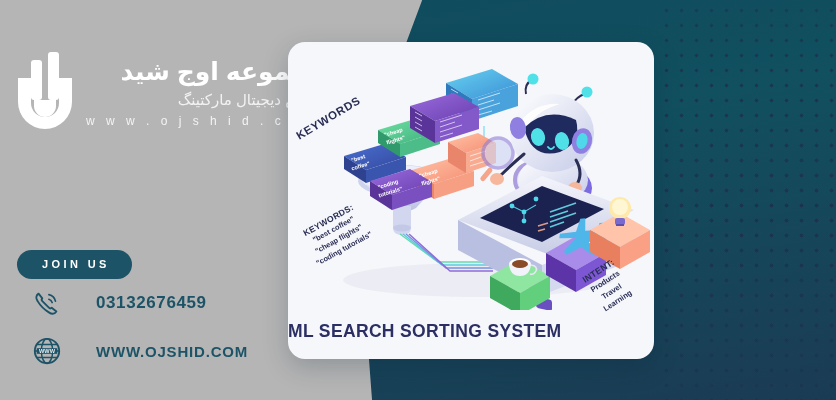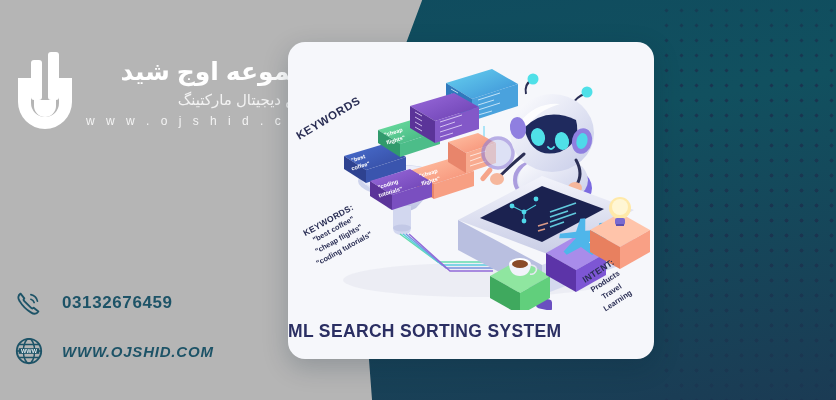--- a/index.html
+++ b/index.html
@@ -51,29 +51,29 @@
   
   .join-pill{
     position:absolute;left:17px;top:250px;
     background:#1d5367;color:#ffffff;border:none;
     font-size:11px;font-weight:bold;letter-spacing:3.4px;
     padding:8px 22px 9px 25px;border-radius:16px;cursor:pointer;
     font-family:"Liberation Sans",sans-serif;
   }
 
   
-  .contact{position:absolute;left:14px;display:flex;align-items:center;gap:18px;}
+  .contact{position:absolute;left:32px;display:flex;align-items:center;gap:34px;}
   .contact.phone{top:288px;}
   .contact.web{top:336px;}
   .contact-ic{width:30px;height:30px;flex:none;}
   .contact-txt{
     color:#1d5367;font-size:17px;font-weight:bold;letter-spacing:.6px;
     white-space:nowrap;
   }
-  .contact.web .contact-txt{font-size:15px;letter-spacing:.8px;font-style:italic;}
+  .contact.web .contact-txt{font-size:15px;letter-spacing:.8px;}
 
   
   .card{
     position:absolute;left:288px;top:42px;width:366px;height:317px;
     background:#f6f7fb;border-radius:17px;
     box-shadow:0 8px 26px rgba(10,30,50,.22);
     overflow:hidden;
   }
   .card-title{
     position:absolute;left:0;right:0;bottom:17px;text-align:left;
@@ -109,20 +109,21 @@
       <rect x="34" y="0" width="11" height="48" rx="3" fill="#ffffff"></rect>
       <path d="M20 48 h22 v6 a11 11 0 0 1 -22 0 z" fill="#ffffff"></path>
     </svg>
     <div class="brand-text">
       <div class="brand-title">مجموعه اوج شید</div>
       <div class="brand-sub">آژانس دیجیتال مارکتینگ</div>
       <div class="brand-url">w w w . o j s h i d . c o m</div>
     </div>
   </div>
 
+  <button class="join-pill">JOIN US</button>
 
   <div class="contact phone">
     <svg class="contact-ic" viewBox="0 0 32 32">
       <path d="M7 6 c-3 2 -3 5 -1 8 c3 5 7 9 12 12 c3 2 6 2 8 -1 l-5 -4 c-1 1 -2 1 -3 0 l-7 -7 c-1 -1 -1 -2 0 -3 z" fill="none" stroke="#1d5367" stroke-width="2" stroke-linejoin="round"></path>
       <path d="M18 7 a9 9 0 0 1 7 7" fill="none" stroke="#1d5367" stroke-width="1.8" stroke-linecap="round"></path>
       <path d="M18 12 a5 5 0 0 1 3.5 3.5" fill="none" stroke="#1d5367" stroke-width="1.8" stroke-linecap="round"></path>
     </svg>
     <span class="contact-txt">03132676459</span>
   </div>
 

